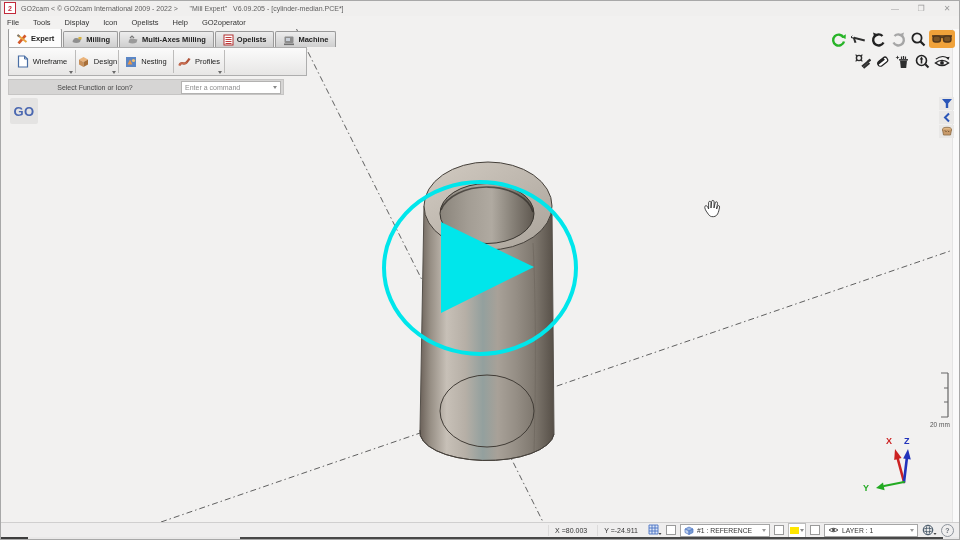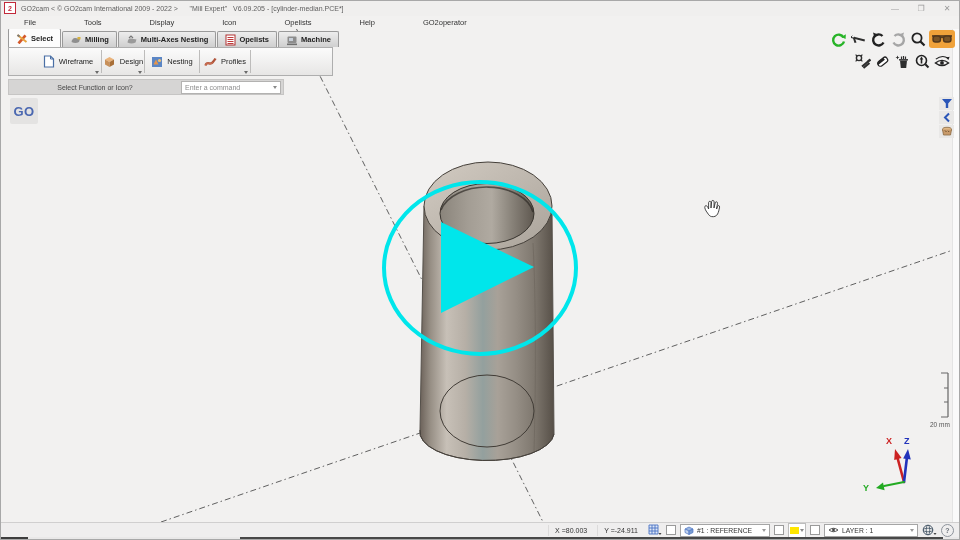--- a/index.html
+++ b/index.html
@@ -14,34 +14,34 @@
   .app-icon{width:10px;height:10px;margin:0 5px 0 4px;border:1.5px solid #c2293a;background:#fff;
             display:flex;align-items:center;justify-content:center;}
   .app-icon span{color:#c2293a;font-size:7px;font-weight:bold;line-height:1;}
   .title-text{white-space:pre;}
   .win-controls{margin-left:auto;display:flex;align-items:center;height:100%;}
   .win-btn{width:26px;height:100%;display:flex;align-items:center;justify-content:center;color:#9a9a9a;font-size:8px;}
 
   
   .menubar{position:absolute;left:0;top:16px;width:960px;height:13px;background:#f2f1f0;
            display:flex;align-items:center;font-size:7.5px;color:#333;z-index:40;}
-  .menu-item{padding:0 24px;}
+  .menu-item{padding:0 7px;}
 
   
   .tabs{position:absolute;left:8px;top:29px;height:18px;display:flex;align-items:flex-end;z-index:30;}
   .tab{display:flex;align-items:center;gap:3px;height:15px;padding:0 7px;margin-right:1px;
        background:linear-gradient(#ededed,#cfcfcf);border:1px solid #9a9a9a;border-bottom:none;
        font-size:7.5px;font-weight:bold;color:#222;border-radius:2px 2px 0 0;}
   .tab.active{height:18px;background:#fcfcfc;}
   .tab svg{display:block;}
 
   
   .toolbar{position:absolute;left:8px;top:47px;width:297px;height:27px;z-index:30;
            background:linear-gradient(#fbfbfb,#e7e6e5);border:1px solid #aeaeae;
-           display:flex;align-items:stretch;padding-left:26px;}
+           display:flex;align-items:stretch;}
   .tool-btn{position:relative;display:flex;align-items:center;justify-content:center;gap:4px;
             font-size:7.5px;color:#222;flex:0 0 auto;}
   .tool-sep{width:1px;background:#bdbcbb;margin:2px 0;}
   .dd-arrow{position:absolute;right:2px;bottom:1px;width:0;height:0;
             border-left:2.5px solid transparent;border-right:2.5px solid transparent;border-top:3px solid #6a6a6a;}
   .dd-arrow-inline{width:0;height:0;border-left:2.5px solid transparent;border-right:2.5px solid transparent;border-top:3px solid #8a8a8a;}
 
   
   .prompt{position:absolute;left:8px;top:79px;width:274px;height:14px;background:#d6d5d4;
           display:flex;align-items:center;z-index:30;border:1px solid #c6c5c4;}
@@ -185,35 +185,35 @@
   </g>
 </svg>
 
 <div class="tabs">
   <div class="tab active">
     <svg width="12" height="12" viewBox="0 0 12 12">
       <path d="M1.5,10.5 L8.5,2.5 l2,1.8 -7,8z" fill="#d4582a"></path>
       <path d="M1.5,3 L10.5,10" stroke="#e8a33d" stroke-width="2"></path>
       <path d="M1.5,3 L3.5,4.5" stroke="#7a7a7a" stroke-width="2"></path>
     </svg>
-    <span>Select</span>
+    <span>Expert</span>
   </div>
   <div class="tab">
     <svg width="12" height="12" viewBox="0 0 12 12">
       <path d="M1.5,8 Q2.5,3.5 5.5,4 L10,5 L9,8 Q5.5,10 1.5,8z" fill="#8f8f8f"></path>
       <rect x="7.5" y="3" width="3" height="2.4" fill="#d8b23a"></rect>
     </svg>
     <span>Milling</span>
   </div>
   <div class="tab">
     <svg width="12" height="12" viewBox="0 0 12 12">
       <path d="M1.5,8.5 Q2,4 5,4.5 L10.5,5.5 L9.5,8.5 Q5.5,10.5 1.5,8.5z" fill="#9a9a9a"></path>
       <path d="M3,4 L5,2 L7,4" stroke="#777" stroke-width="1.2" fill="none"></path>
     </svg>
-    <span>Multi-Axes Nesting</span>
+    <span>Multi-Axes Milling</span>
   </div>
   <div class="tab">
     <svg width="11" height="12" viewBox="0 0 11 12">
       <rect x="1" y="1" width="9" height="10" fill="#fff" stroke="#b03030" stroke-width="1"></rect>
       <path d="M2.5,3.5 h6 M2.5,5.5 h6 M2.5,7.5 h6 M2.5,9.5 h6" stroke="#c03a3a" stroke-width="1"></path>
     </svg>
     <span>Opelists</span>
   </div>
   <div class="tab">
     <svg width="12" height="12" viewBox="0 0 12 12">

